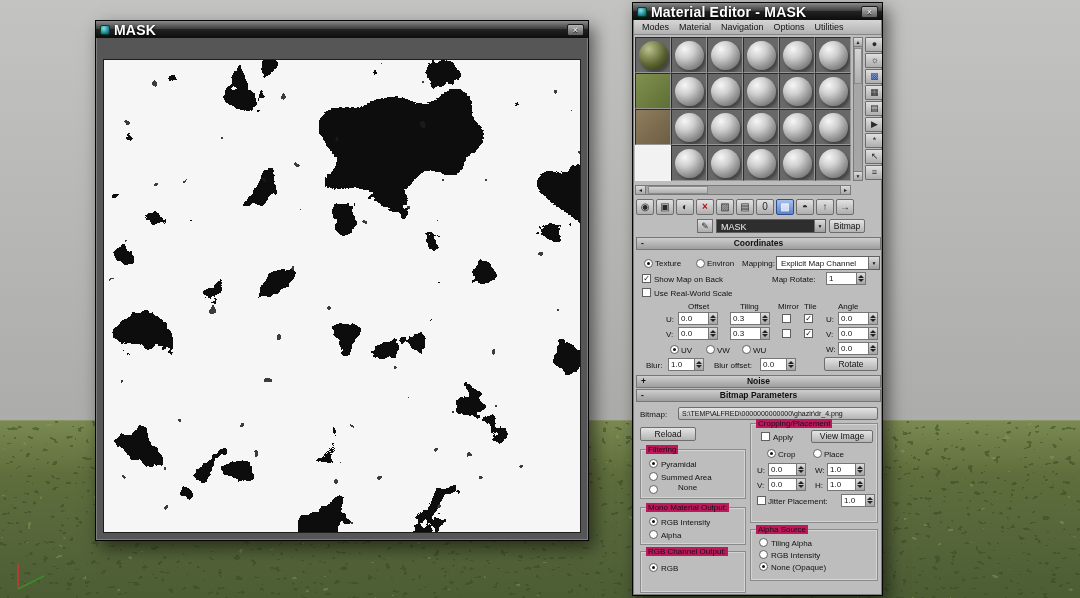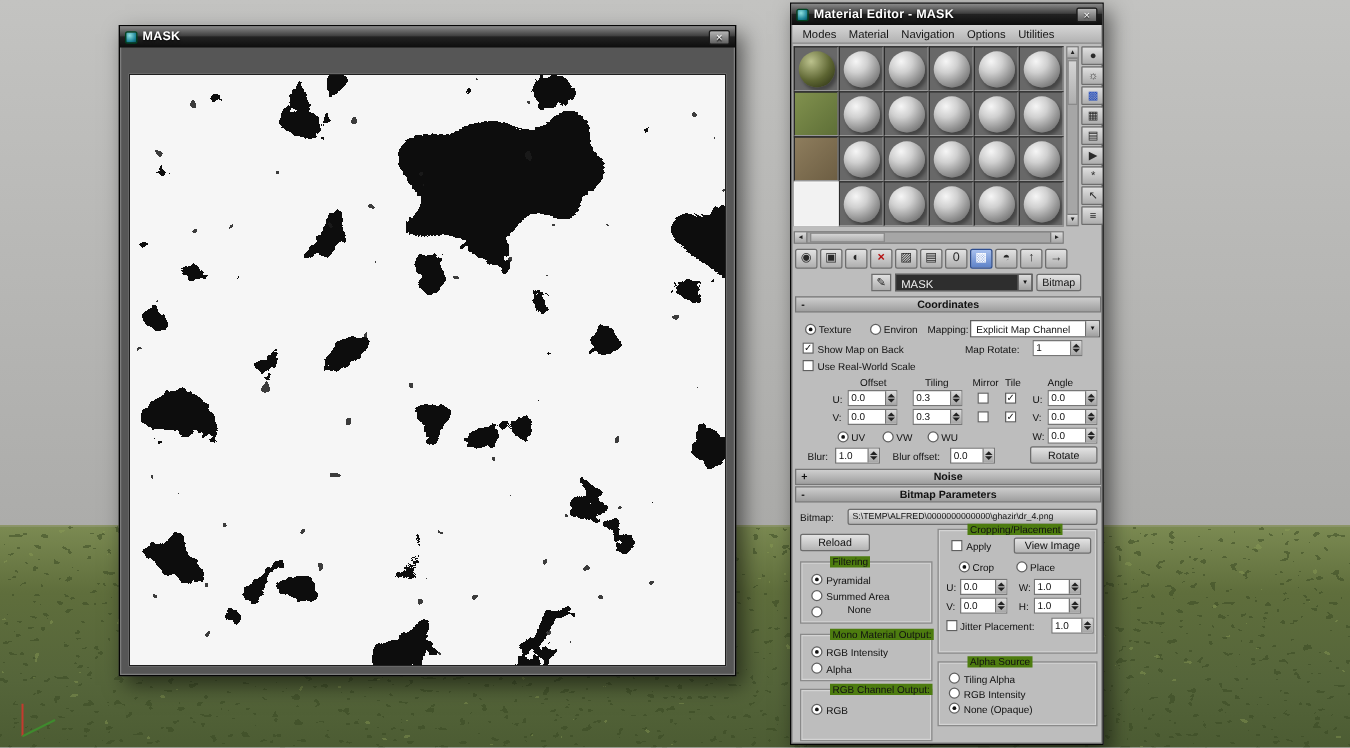--- a/index.html
+++ b/index.html
@@ -16,21 +16,21 @@
   .axis-gizmo { position:absolute; left:6px; bottom:4px; }
 
   
   .window { position:absolute; background:#565656; border:1px solid #050505;
             box-shadow:5px 7px 16px rgba(0,0,0,.55), inset 0 0 0 1px #7d7d7d; }
   .titlebar { height:17px; background:linear-gradient(#8a8a8a,#3f3f3f 45%,#222 50%,#0d0d0d);
               display:flex; align-items:center; gap:4px; padding:0 4px; }
   .win-icon { width:10px; height:10px; border-radius:2px; flex:0 0 auto;
               background:radial-gradient(circle at 35% 30%, #8fe0e0, #1b8296 65%, #0a4c5c);
               border:1px solid #042; }
-  .win-title { flex:1; color:#fff; font-size:10px; font-weight:bold;
+  .win-title { flex:1; color:#fff; font-size:14px; font-weight:bold;
                text-shadow:0 1px 2px #000; letter-spacing:.2px; overflow:hidden; white-space:nowrap; }
   .win-close { flex:0 0 auto; width:17px; height:12px; border:1px solid #1a1a1a; border-radius:2px;
                background:linear-gradient(#b5b5b5,#5f5f5f); color:#fff; font-size:9px;
                line-height:10px; text-align:center; text-shadow:0 1px 1px #000; }
 
   
   .mask-window { left:95px; top:20px; width:494px; height:521px; }
   .mask-toolbar { height:15px; background:linear-gradient(#4c4c4c,#2d2d2d);
                   border-bottom:1px solid #161616; display:flex; align-items:center;
                   gap:5px; padding:0 7px; }
@@ -139,21 +139,21 @@
   .spin .sd { width:0; height:0; border-left:3px solid transparent; border-right:3px solid transparent;
               border-top:3px solid #222; }
   .cb { position:absolute; width:9px; height:9px; background:#fff; border:1px solid #5f5f5f;
         font-size:8px; line-height:8px; text-align:center; color:#111; }
   .cb.checked::after { content:"✓"; }
   .rd { position:absolute; width:9px; height:9px; border-radius:50%; background:#fff;
         border:1px solid #5f5f5f; }
   .rd.sel::after { content:""; position:absolute; left:2px; top:2px; width:3px; height:3px;
                    border-radius:50%; background:#111; }
   .grp { position:absolute; border:1px solid #8a8a8a; box-shadow:inset 0 0 0 1px rgba(255,255,255,.35); }
-  .grp-title { position:absolute; top:-5px; left:23px; background:#4d7c0f; padding:0 2px;
+  .grp-title { position:absolute; top:-5px; left:5px; background:#be185d; padding:0 2px;
                font-size:8px; color:#111; white-space:nowrap; }
 </style>
 </head>
 <body>
 
 <svg width="0" height="0" style="position:absolute" aria-hidden="true">
   <defs>
     <filter id="gr-big">
         <feTurbulence type="fractalNoise" baseFrequency="0.0045" numOctaves="4" seed="11" result="t"></feTurbulence>
         <feColorMatrix in="t" type="matrix" values="0 0 0 0 0  0 0 0 0 0  0 0 0 0 0  1 0 0 0 0" result="a"></feColorMatrix>

